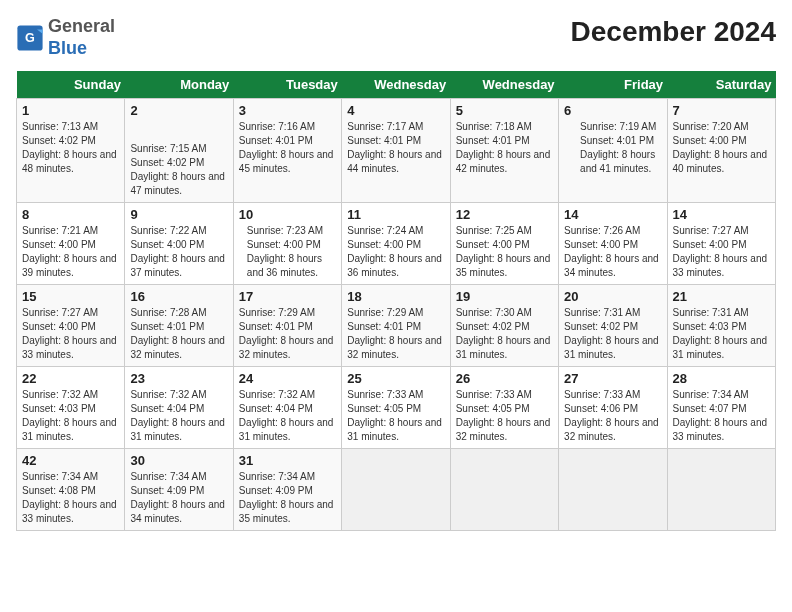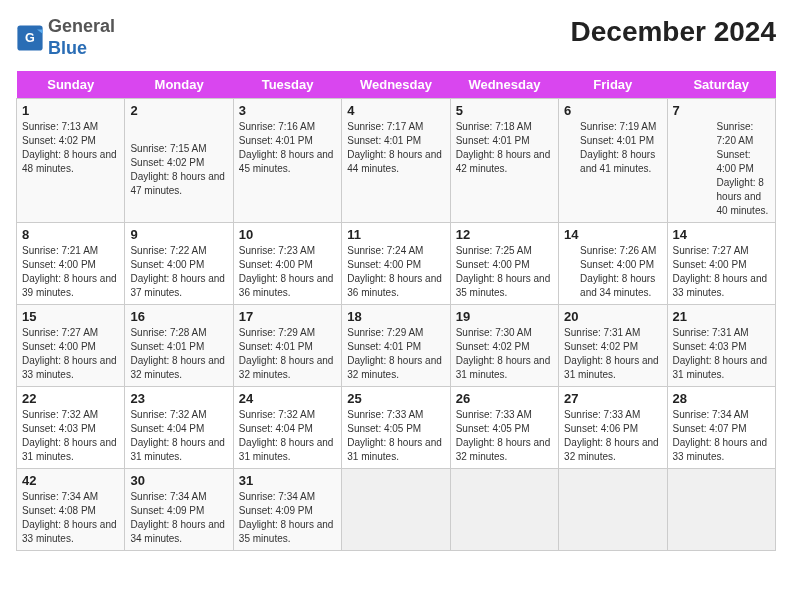--- a/index.html
+++ b/index.html
@@ -43,24 +43,24 @@
     .subtitle {
       font-size: 15px;
       color: #444;
     }
     table {
       width: 100%;
       border-collapse: collapse;
       font-size: 11px;
     }
     thead tr th {
-      background-color: #d946ef;
+      background-color: #15803d;
       color: #fff;
       padding: 6px 4px;
-      text-align: center;
+      text-align: right;
       font-size: 13px;
       font-weight: bold;
     }
     tbody tr td {
       border: 1px solid #ccc;
       vertical-align: top;
       padding: 4px 5px;
       width: 14.28%;
       min-height: 80px;
       background: #fff;
@@ -149,59 +149,59 @@
 Daylight: 8 hours and 42 minutes.</div>
         </td>
         <td>
           <span class="day-num">6</span>
           <div class="day-info" style="white-space: pre-line; margin-left: 16px;">Sunrise: 7:19 AM
 Sunset: 4:01 PM
 Daylight: 8 hours and 41 minutes.</div>
         </td>
         <td>
           <span class="day-num">7</span>
-          <div class="day-info" style="white-space: pre-line; margin-left: 44px;">Sunrise: 7:20 AM
+          <div class="day-info" style="white-space: pre-line;">Sunrise: 7:20 AM
 Sunset: 4:00 PM
 Daylight: 8 hours and 40 minutes.</div>
         </td>
       </tr>
       <tr>
         <td>
           <span class="day-num">8</span>
           <div class="day-info" style="white-space: pre-line;">Sunrise: 7:21 AM
 Sunset: 4:00 PM
 Daylight: 8 hours and 39 minutes.</div>
         </td>
         <td>
           <span class="day-num">9</span>
           <div class="day-info" style="white-space: pre-line;">Sunrise: 7:22 AM
 Sunset: 4:00 PM
 Daylight: 8 hours and 37 minutes.</div>
         </td>
         <td>
           <span class="day-num">10</span>
-          <div class="day-info" style="white-space: pre-line;">Sunrise: 7:23 AM
+          <div class="day-info" style="white-space: pre-line; margin-left: 8px;">Sunrise: 7:23 AM
 Sunset: 4:00 PM
 Daylight: 8 hours and 36 minutes.</div>
         </td>
         <td>
           <span class="day-num">11</span>
           <div class="day-info" style="white-space: pre-line;">Sunrise: 7:24 AM
 Sunset: 4:00 PM
 Daylight: 8 hours and 36 minutes.</div>
         </td>
         <td>
           <span class="day-num">12</span>
           <div class="day-info" style="white-space: pre-line;">Sunrise: 7:25 AM
 Sunset: 4:00 PM
 Daylight: 8 hours and 35 minutes.</div>
         </td>
         <td>
           <span class="day-num">14</span>
-          <div class="day-info" style="white-space: pre-line; margin-left: 16px;">Sunrise: 7:26 AM
+          <div class="day-info" style="white-space: pre-line;">Sunrise: 7:26 AM
 Sunset: 4:00 PM
 Daylight: 8 hours and 34 minutes.</div>
         </td>
         <td>
           <span class="day-num">14</span>
           <div class="day-info" style="white-space: pre-line;">Sunrise: 7:27 AM
 Sunset: 4:00 PM
 Daylight: 8 hours and 33 minutes.</div>
         </td>
       </tr>

